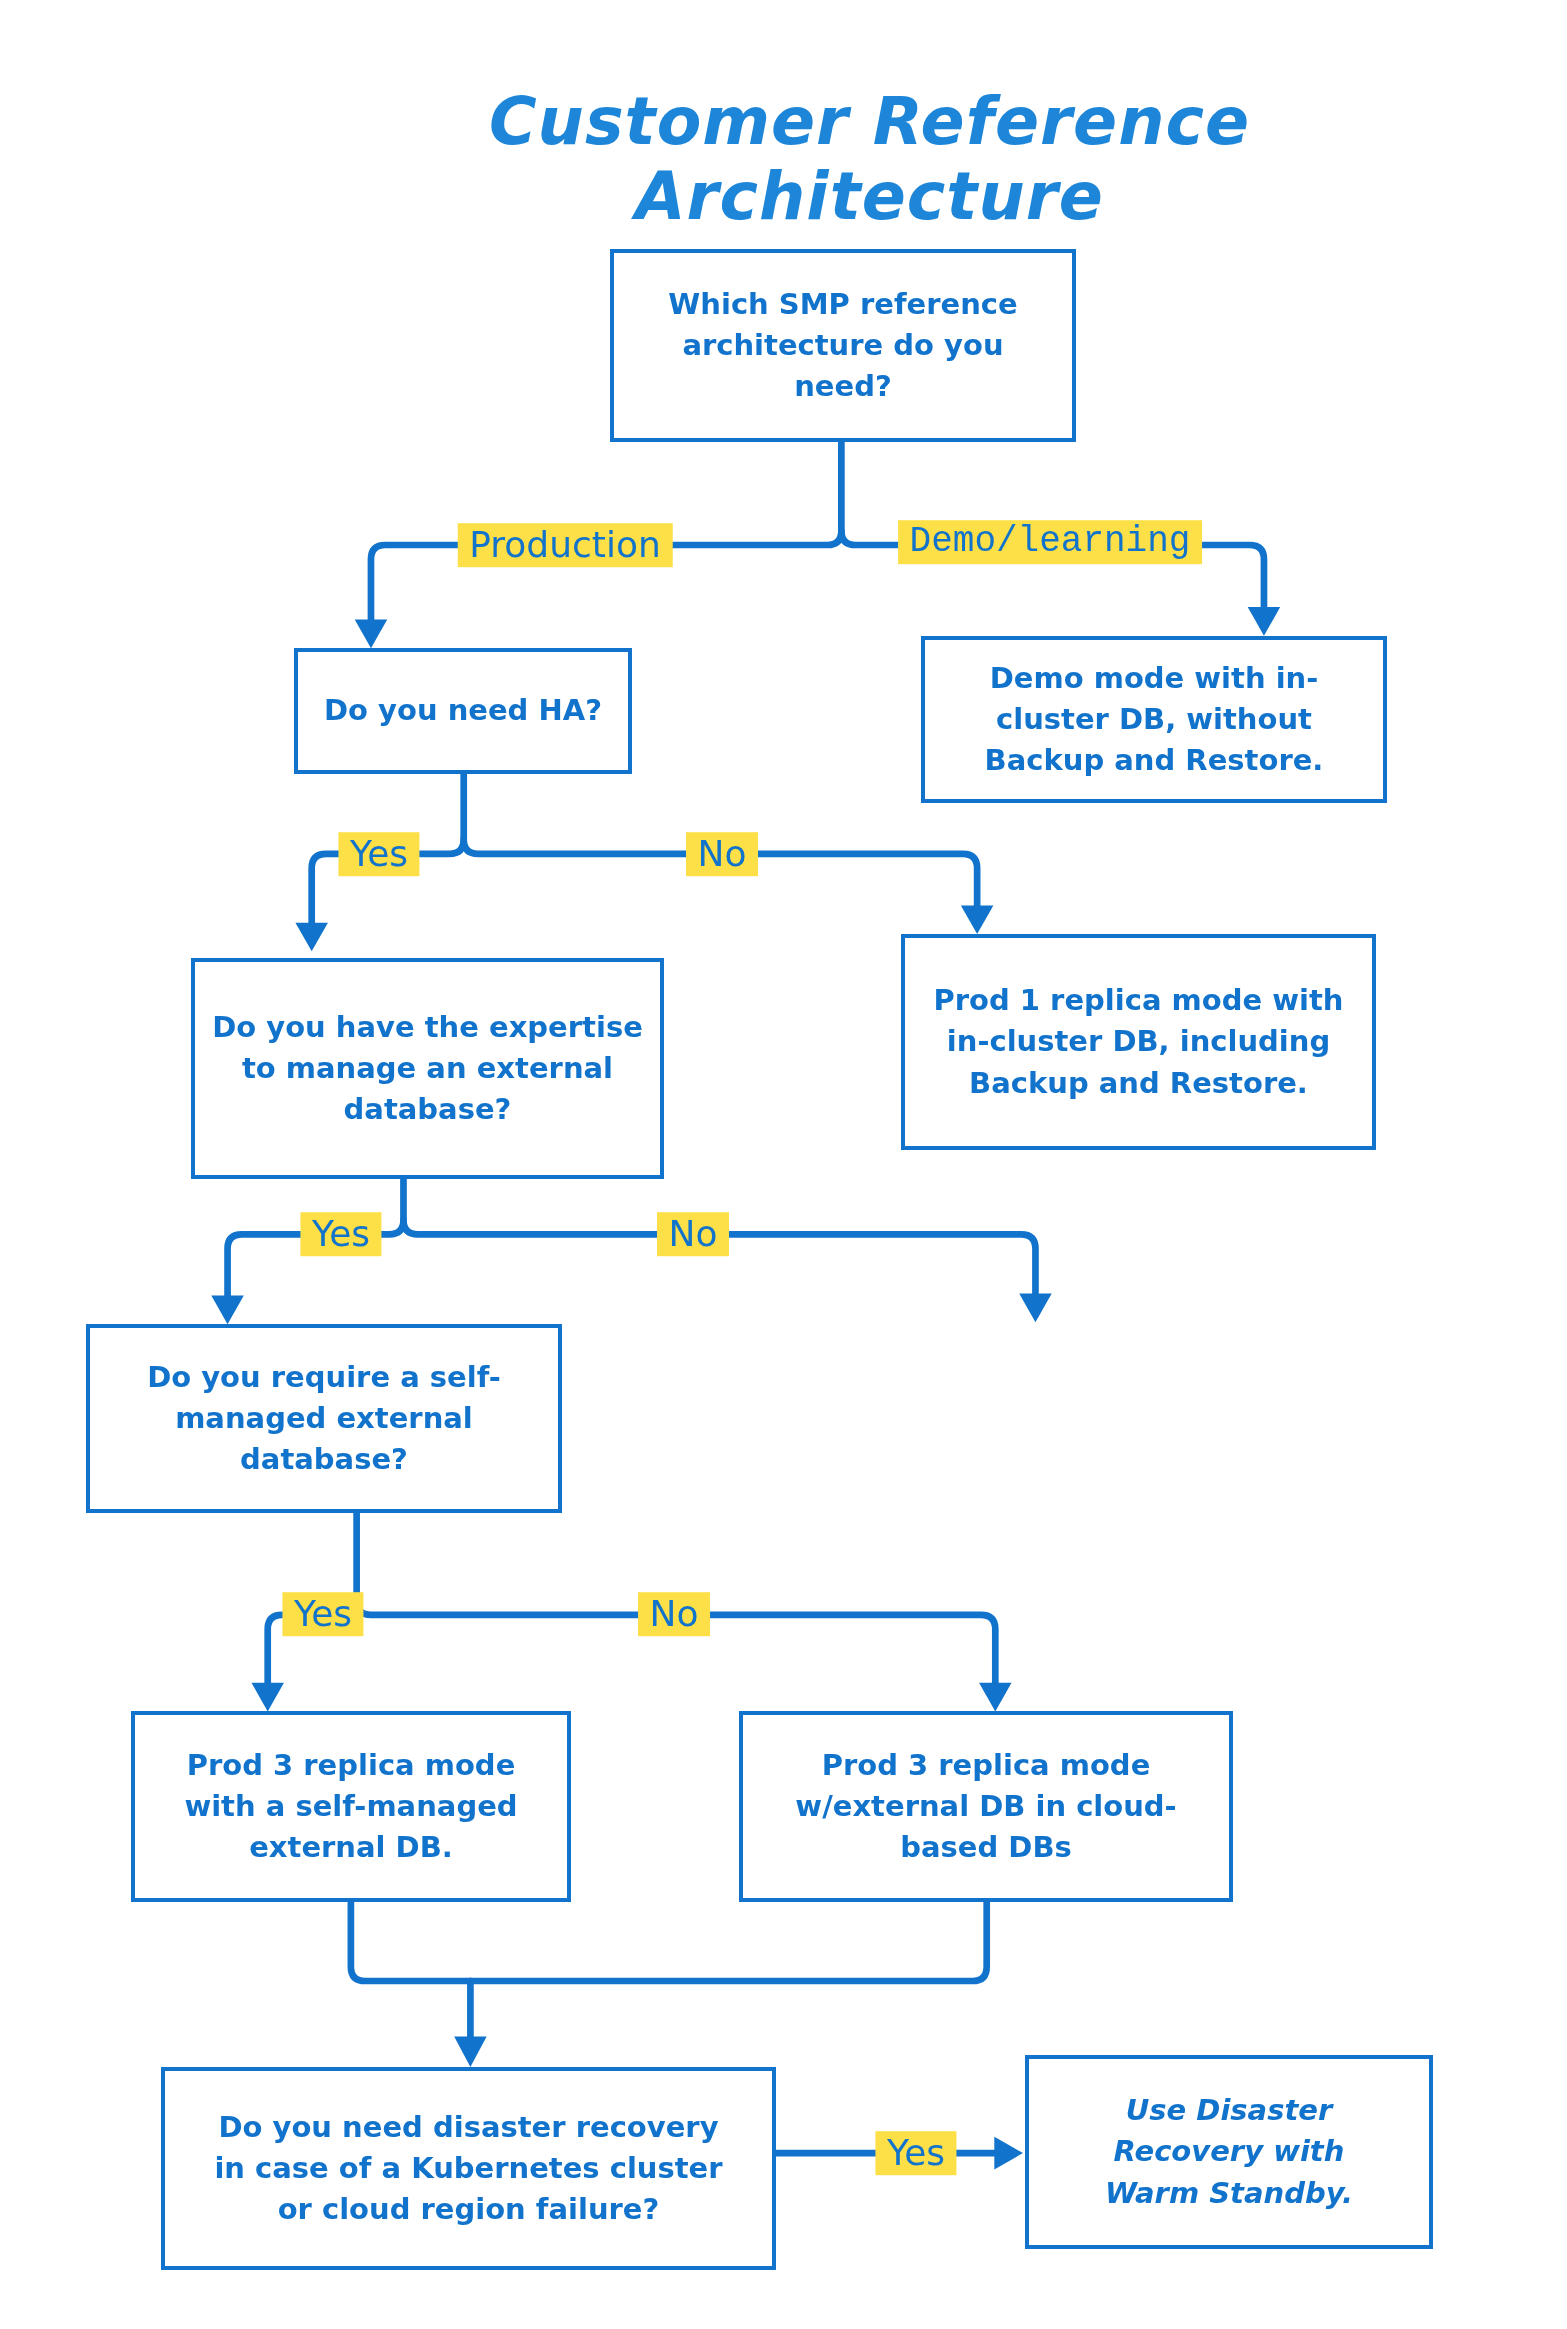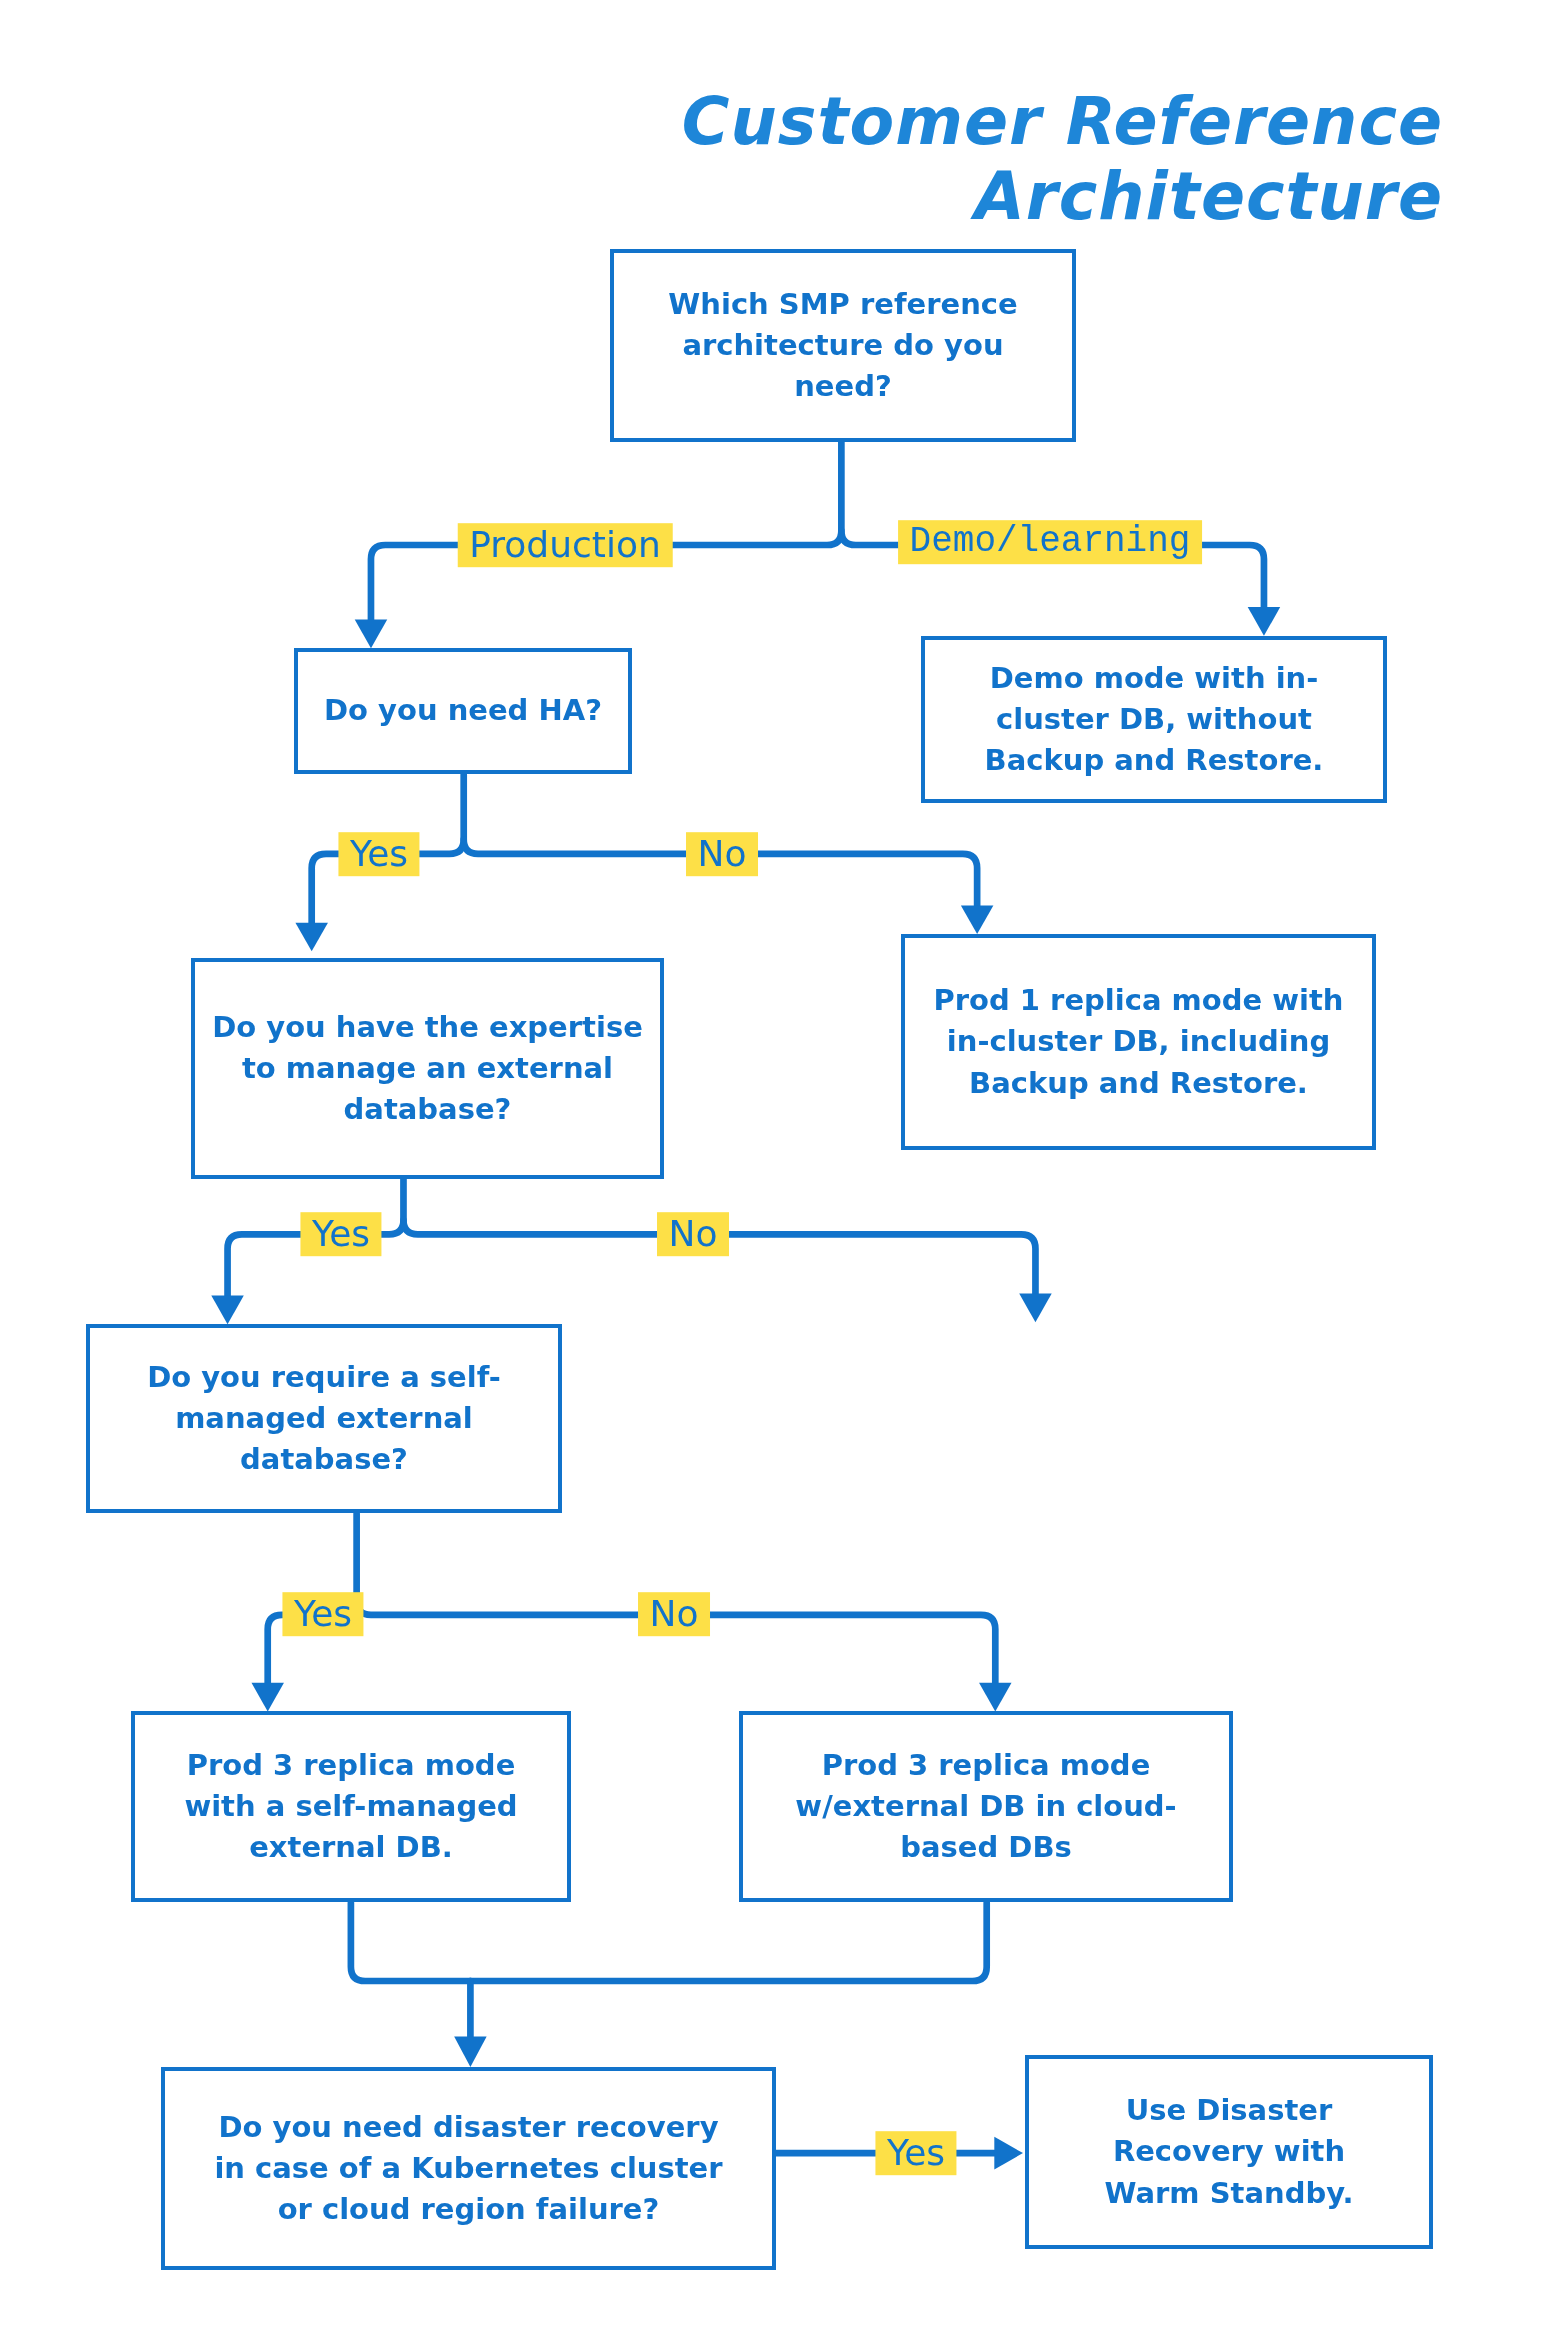--- a/index.html
+++ b/index.html
@@ -11,21 +11,21 @@
   .canvas{
     position:relative;
     width:1568px;
     height:2330px;
     background:#ffffff;
     overflow:hidden;
   }
   .page-title{
     position:absolute;
     left:296px; top:84px; width:1147px;
-    text-align:right;
+    text-align:center;
     font-size:65px;
     font-weight:bold;
     font-style:italic;
     letter-spacing:1px;
     color:var(--title-blue);
   }
   svg.connectors{
     position:absolute; left:0; top:0;
     width:1568px; height:2330px;
   }
@@ -158,21 +158,21 @@
 w/external DB in cloud-
 based DBs</span>
   </div>
 
   <div class="node" style="left:161px; top:2067px; width:615px; height:203px;">
     <span class="node-text">Do you need disaster recovery
 in case of a Kubernetes cluster
 or cloud region failure?</span>
   </div>
 
-  <div class="node" style="left:1025px; top:2055px; width:408px; height:194px;">
+  <div class="node" style="left:1025px; top:2055px; width:408px; height:194px;font-style:italic;">
     <span class="node-text">Use Disaster
 Recovery with
 Warm Standby.</span>
   </div>
 
   <div class="edge-label" style="left:565px; top:545px;">Production</div>
   <div class="edge-label" style="left:1050px; top:542px;font-family:Liberation Mono, monospace;">Demo/learning</div>
   <div class="edge-label" style="left:379px; top:854px;">Yes</div>
   <div class="edge-label" style="left:722px; top:854px;">No</div>
   <div class="edge-label" style="left:341px; top:1234px;">Yes</div>

